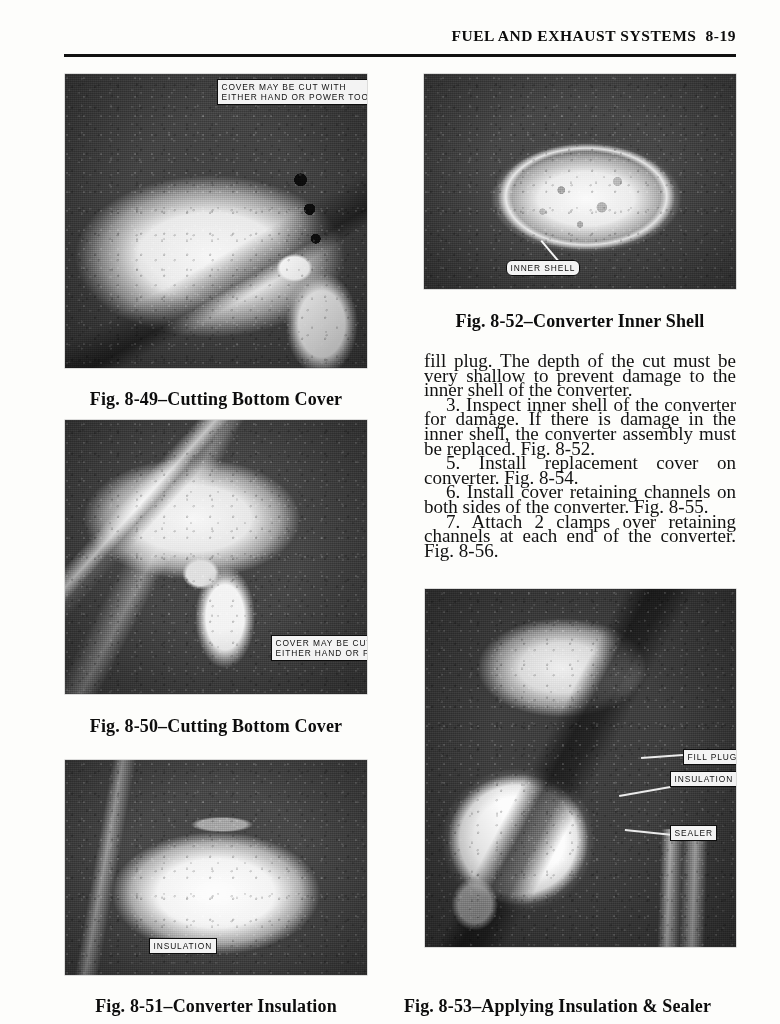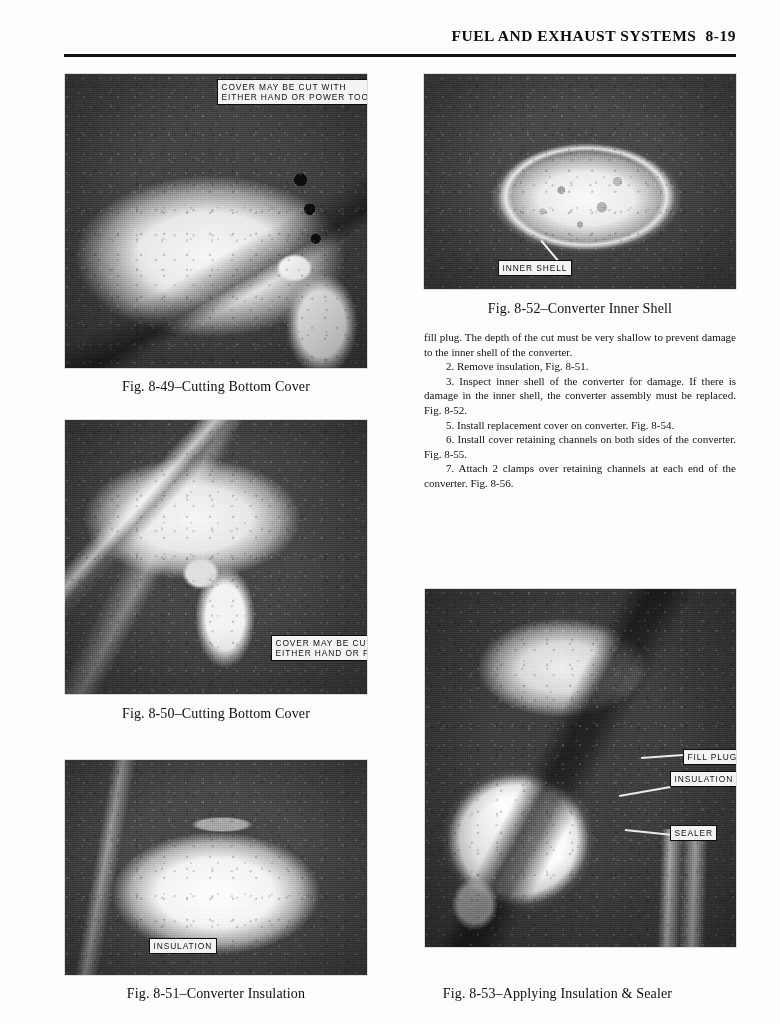--- a/index.html
+++ b/index.html
@@ -64,28 +64,29 @@
     padding:1.5px 3.5px 1.5px 3.5px;white-space:nowrap;
     font-weight:400;
   }
   .tag.two{line-height:10.4px;}
   .lead{position:absolute;background:#f2f2ec;transform-origin:0 0;height:1.6px;}
   .lead.dark{background:#e8e8e0;}
   
   .cap{
     position:absolute;text-align:center;
     font-family:"Liberation Serif", serif;
-    font-weight:normal;font-size:14px;letter-spacing:.15px;
+    font-weight:bold;font-size:18px;letter-spacing:.15px;
     white-space:nowrap;
+    margin-top:10px;
   }
   
   .col{
-    position:absolute;left:424px;top:330px;width:312px;
-    font-family:"Liberation Serif", serif;
-    font-size:11px;line-height:14.6px;
+    position:absolute;left:424px;top:354px;width:312px;
+    font-family:"Liberation Serif", serif;
+    font-size:19px;line-height:14.6px;
     text-align:justify;
     -webkit-hyphens:none;hyphens:none;
     color:#121212;
   }
   .col p{margin:0;}
   .col p.ind{text-indent:22px;}
 </style>
 </head>
 <body>
 
@@ -177,29 +178,28 @@
       radial-gradient(circle 5px at 50% 70%, rgba(70,68,64,.5) 0 60%, transparent 70%),
       radial-gradient(circle 7px at 62% 50%, rgba(70,68,64,.4) 0 60%, transparent 70%),
       radial-gradient(circle 5px at 38% 64%, rgba(80,78,72,.4) 0 60%, transparent 70%);"></div>
 
   <div class="layer" style="background:
       radial-gradient(ellipse 120px 72px at 52% 57%, transparent 62%, rgba(246,245,240,.85) 67%, rgba(120,118,112,.2) 74%, transparent 80%);"></div>
   <div class="speckle"></div>
   <div class="grain"></div>
   <div class="vig"></div>
   <div class="lead" style="left:118px;top:166px;width:34px;transform:rotate(50deg);"></div>
-  <div class="tag" style="left:74px;top:186px;">
+  <div class="tag" style="left:82px;top:186px;border-radius:6px;">
     <div>INNER SHELL</div>
   </div>
 </div>
 <div class="cap" style="left:424px;top:301px;width:312px;">Fig. 8-52–Converter Inner Shell</div>
 
 <div class="col">
   <p>fill plug. The depth of the cut must be very shallow to prevent damage to the inner shell of the converter.</p>
-  <p class="ind">2. Remove insulation, Fig. 8-51.</p>
   <p class="ind">3. Inspect inner shell of the converter for damage. If there is damage in the inner shell, the converter assembly must be replaced. Fig. 8-52.</p>
   <p class="ind">5. Install replacement cover on converter. Fig. 8-54.</p>
   <p class="ind">6. Install cover retaining channels on both sides of the converter. Fig. 8-55.</p>
   <p class="ind">7. Attach 2 clamps over retaining channels at each end of the converter. Fig. 8-56.</p>
 </div>
 
 <div class="photo" style="left:425px;top:589px;width:311px;height:358px;">
   <div class="layer" style="background:
       radial-gradient(ellipse 92px 54px at 44% 22%, #eceae4 0%, #d9d7d0 46%, #9a9890 72%, #454340 92%),
       radial-gradient(ellipse 140px 110px at 30% 72%, #f6f5f1 0%, #ddd -1%, #c9c7c0 46%, #6e6c66 76%, #333230 94%),

